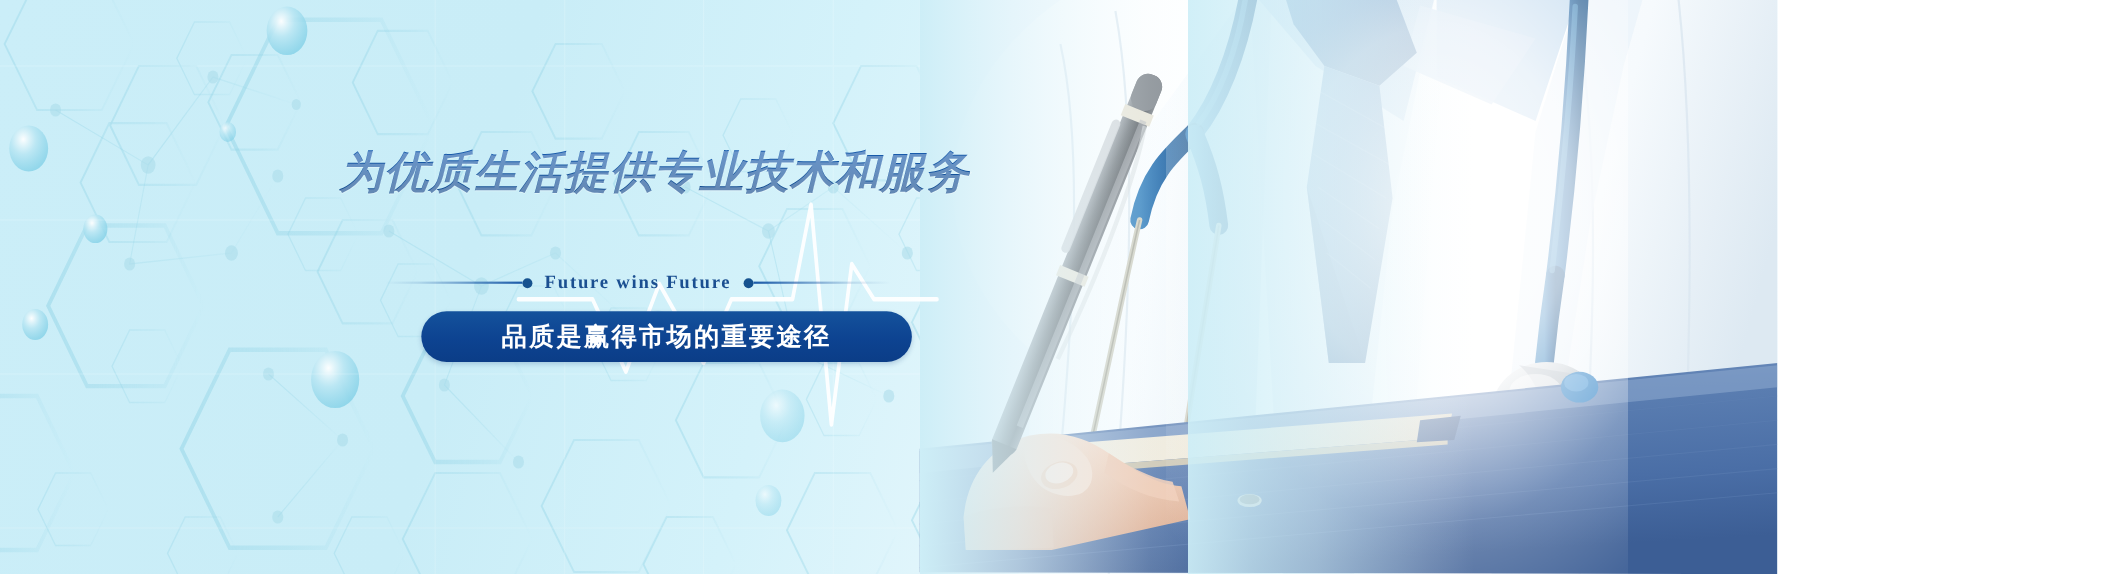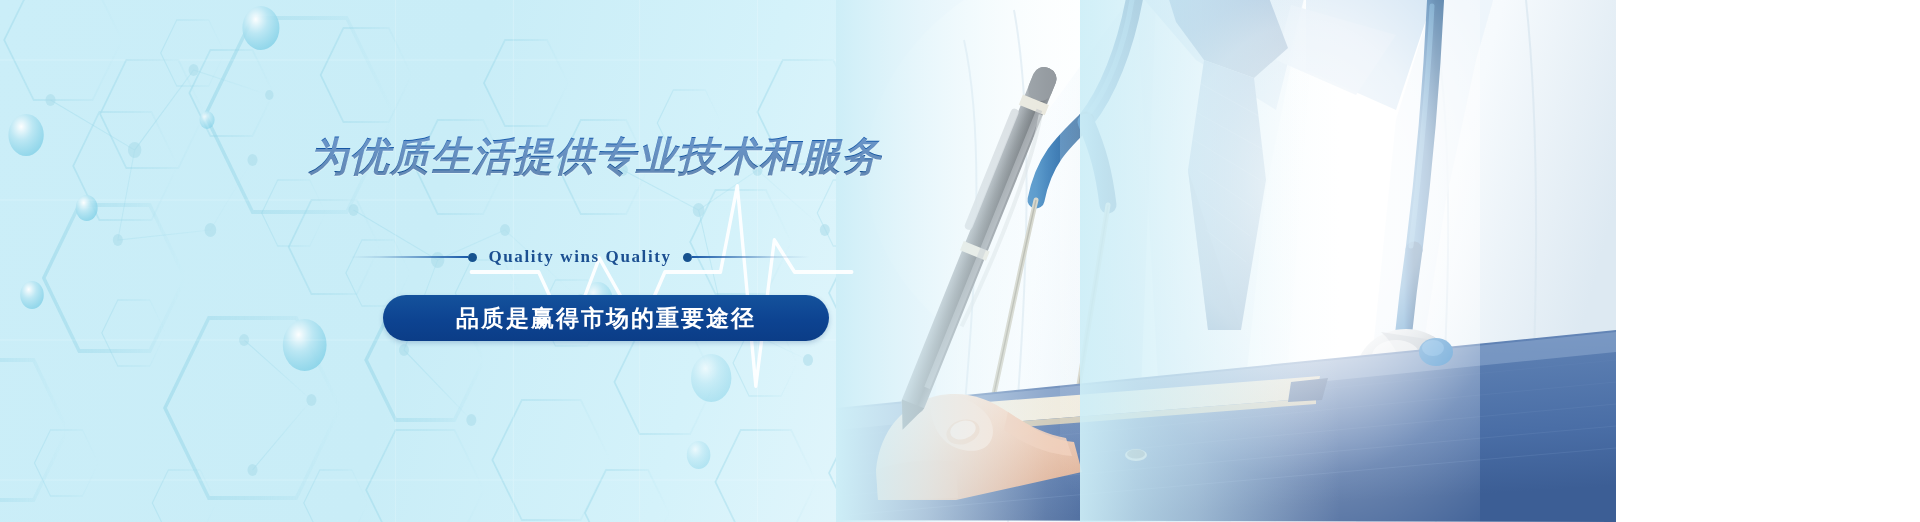--- a/index.html
+++ b/index.html
@@ -59,21 +59,20 @@
     font-size:17px;font-weight:bold;color:#1b4f91;
     letter-spacing:1.6px;padding:0 11px;white-space:nowrap;flex:0 0 auto;
   }
 
   #pill{
     position:absolute;left:383px;top:283px;width:446px;height:46px;
     border-radius:23px;
     background:linear-gradient(180deg,#14529c 0%,#0d4391 55%,#0b3d87 100%);
     display:flex;align-items:center;justify-content:center;
     box-shadow:0 2px 5px rgba(12,60,125,.22);
-    margin-top:12px;
   }
   #pill-label{
     color:#fff;font-size:23px;font-weight:bold;letter-spacing:2px;white-space:nowrap;
   }
 </style>
 </head>
 <body>
 
 <div id="banner">
 
@@ -411,21 +410,21 @@
       <path d="M560,272 L600,272 L640,272 L676,338 L712,258 L760,330 L790,272
                L818,272 L856,272 L876,186 L898,386 L920,240 L944,272 L1012,272" fill="none" stroke="#ffffff" stroke-width="4" stroke-linejoin="round" stroke-linecap="round" opacity=".92"></path>
     </svg>
   </div>
 
   <div id="headline">为优质生活提供专业技术和服务</div>
 
   <div id="divider">
     <span class="dv-line l"></span>
     <span class="dv-dot"></span>
-    <span id="eyebrow">Quality wins Quality</span>
+    <span id="eyebrow">Future wins Future</span>
     <span class="dv-dot"></span>
     <span class="dv-line r"></span>
   </div>
 
   <div id="pill">
     <span id="pill-label">品质是赢得市场的重要途径</span>
   </div>
 
 </div>
 

